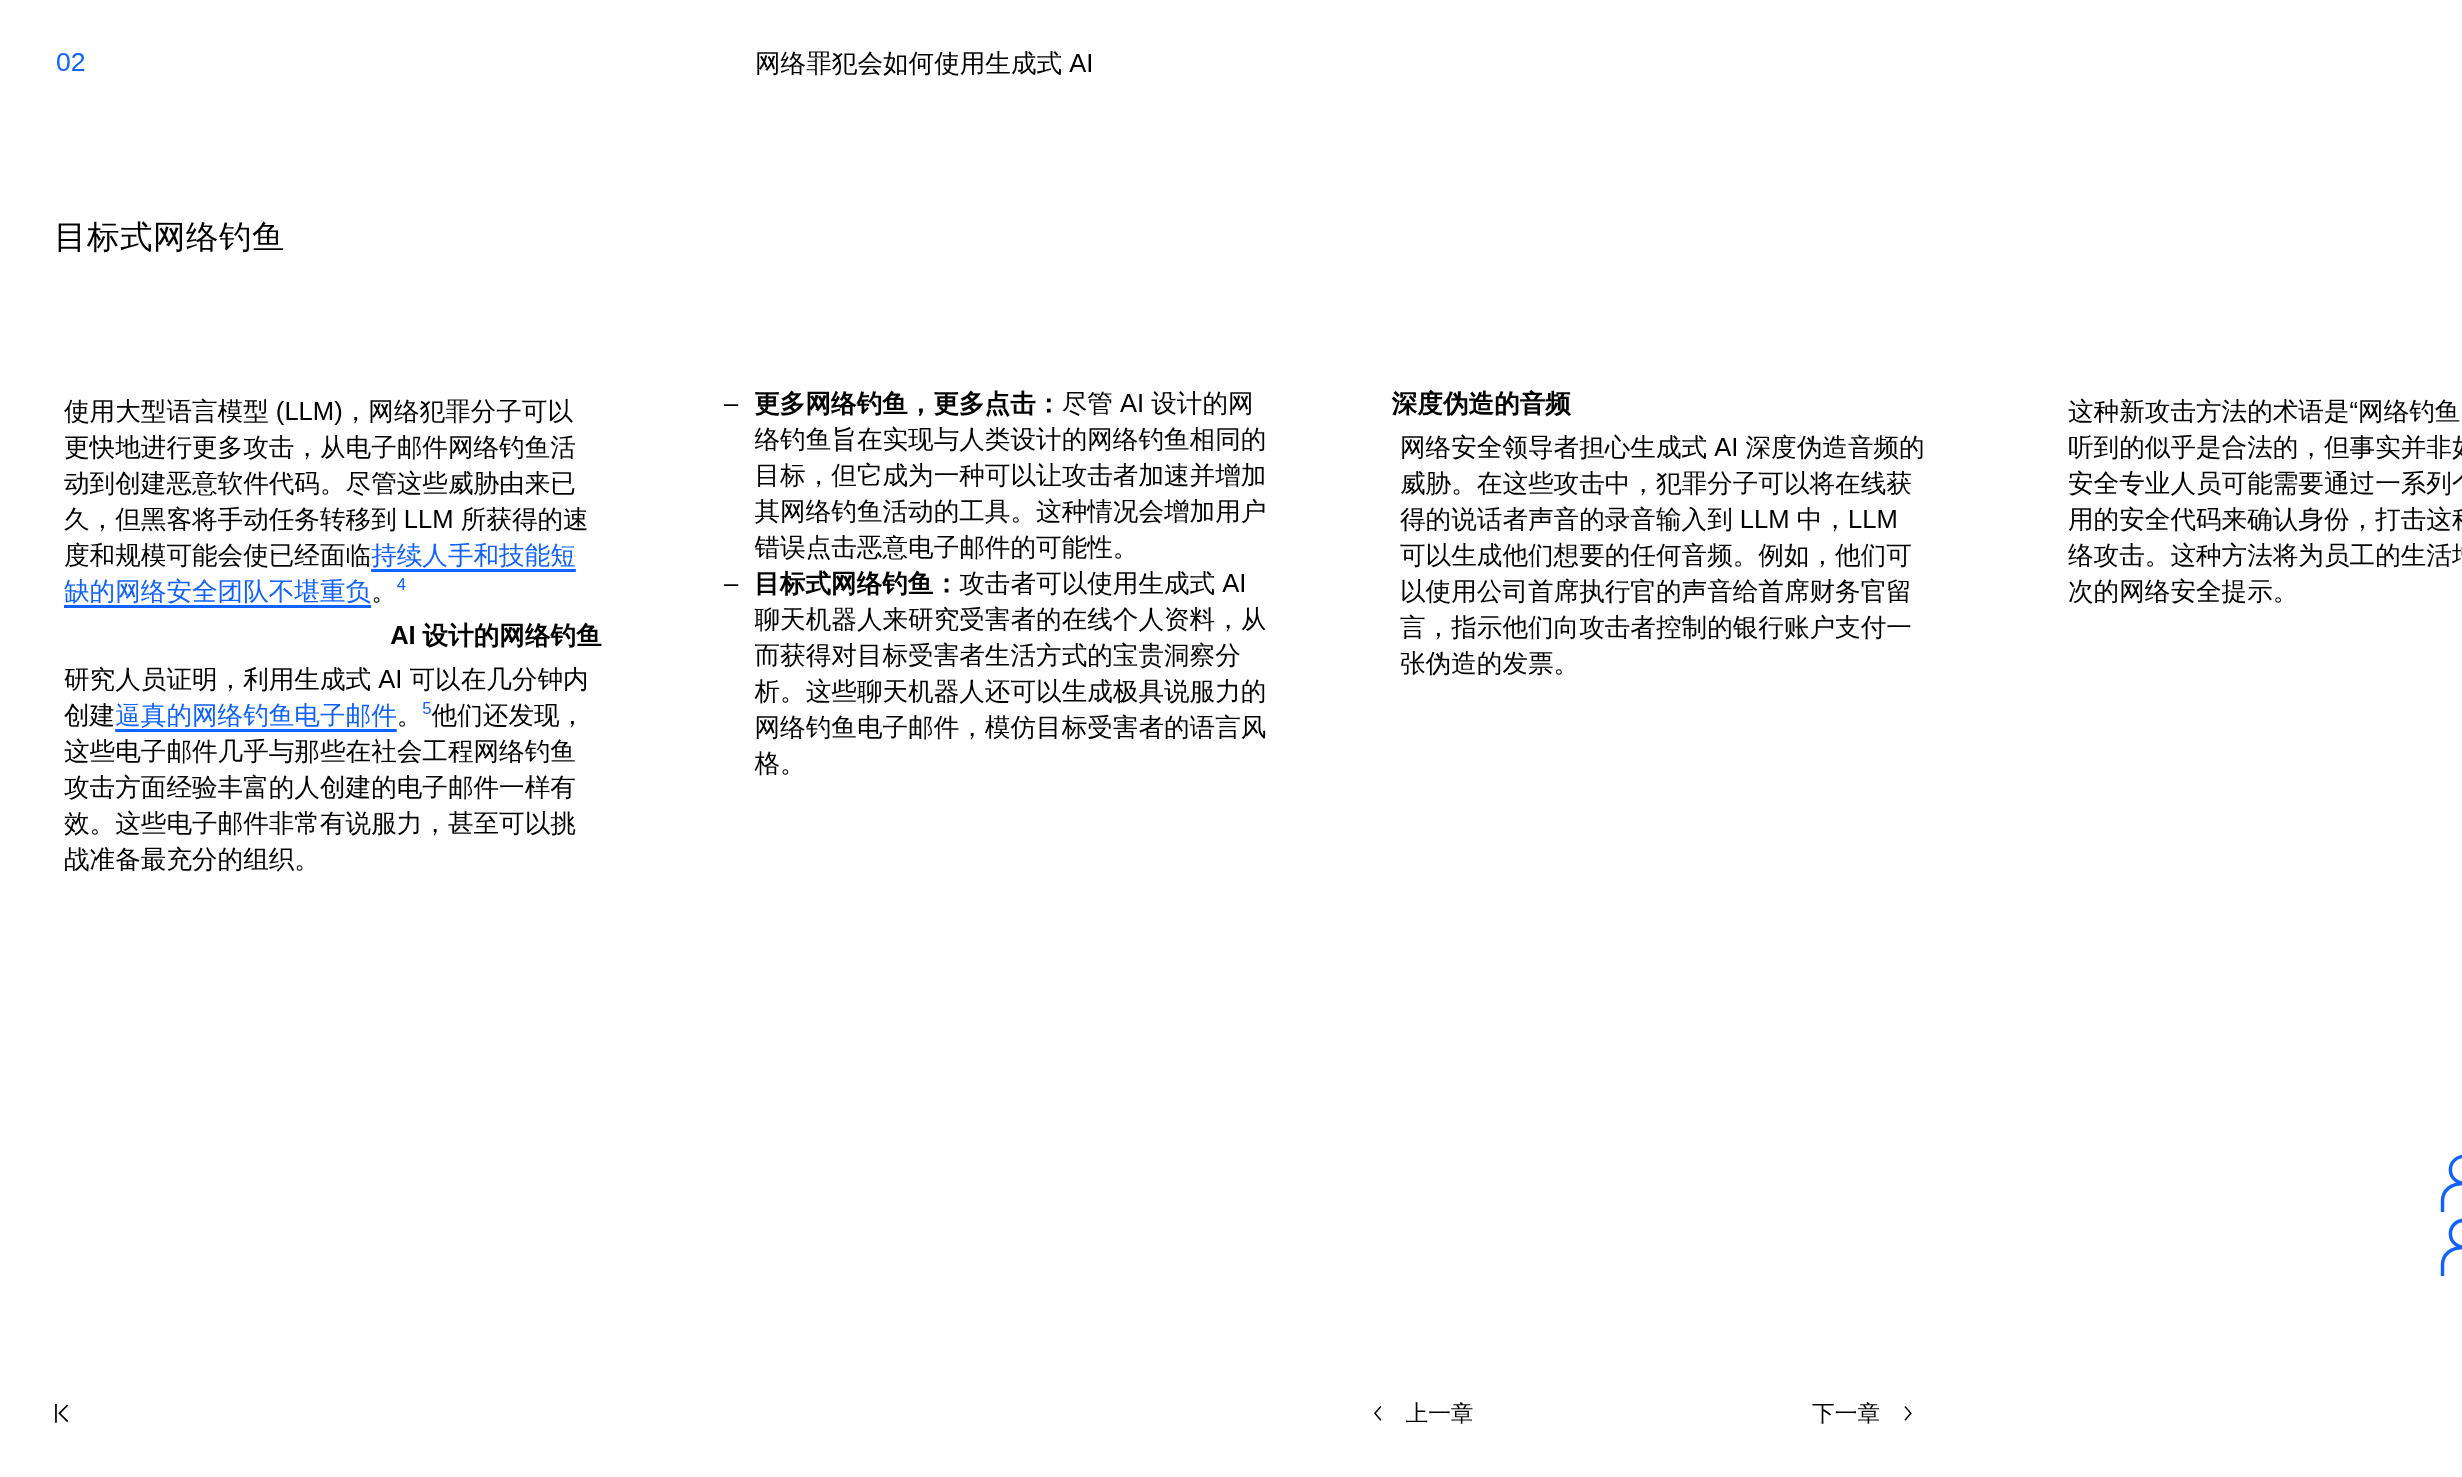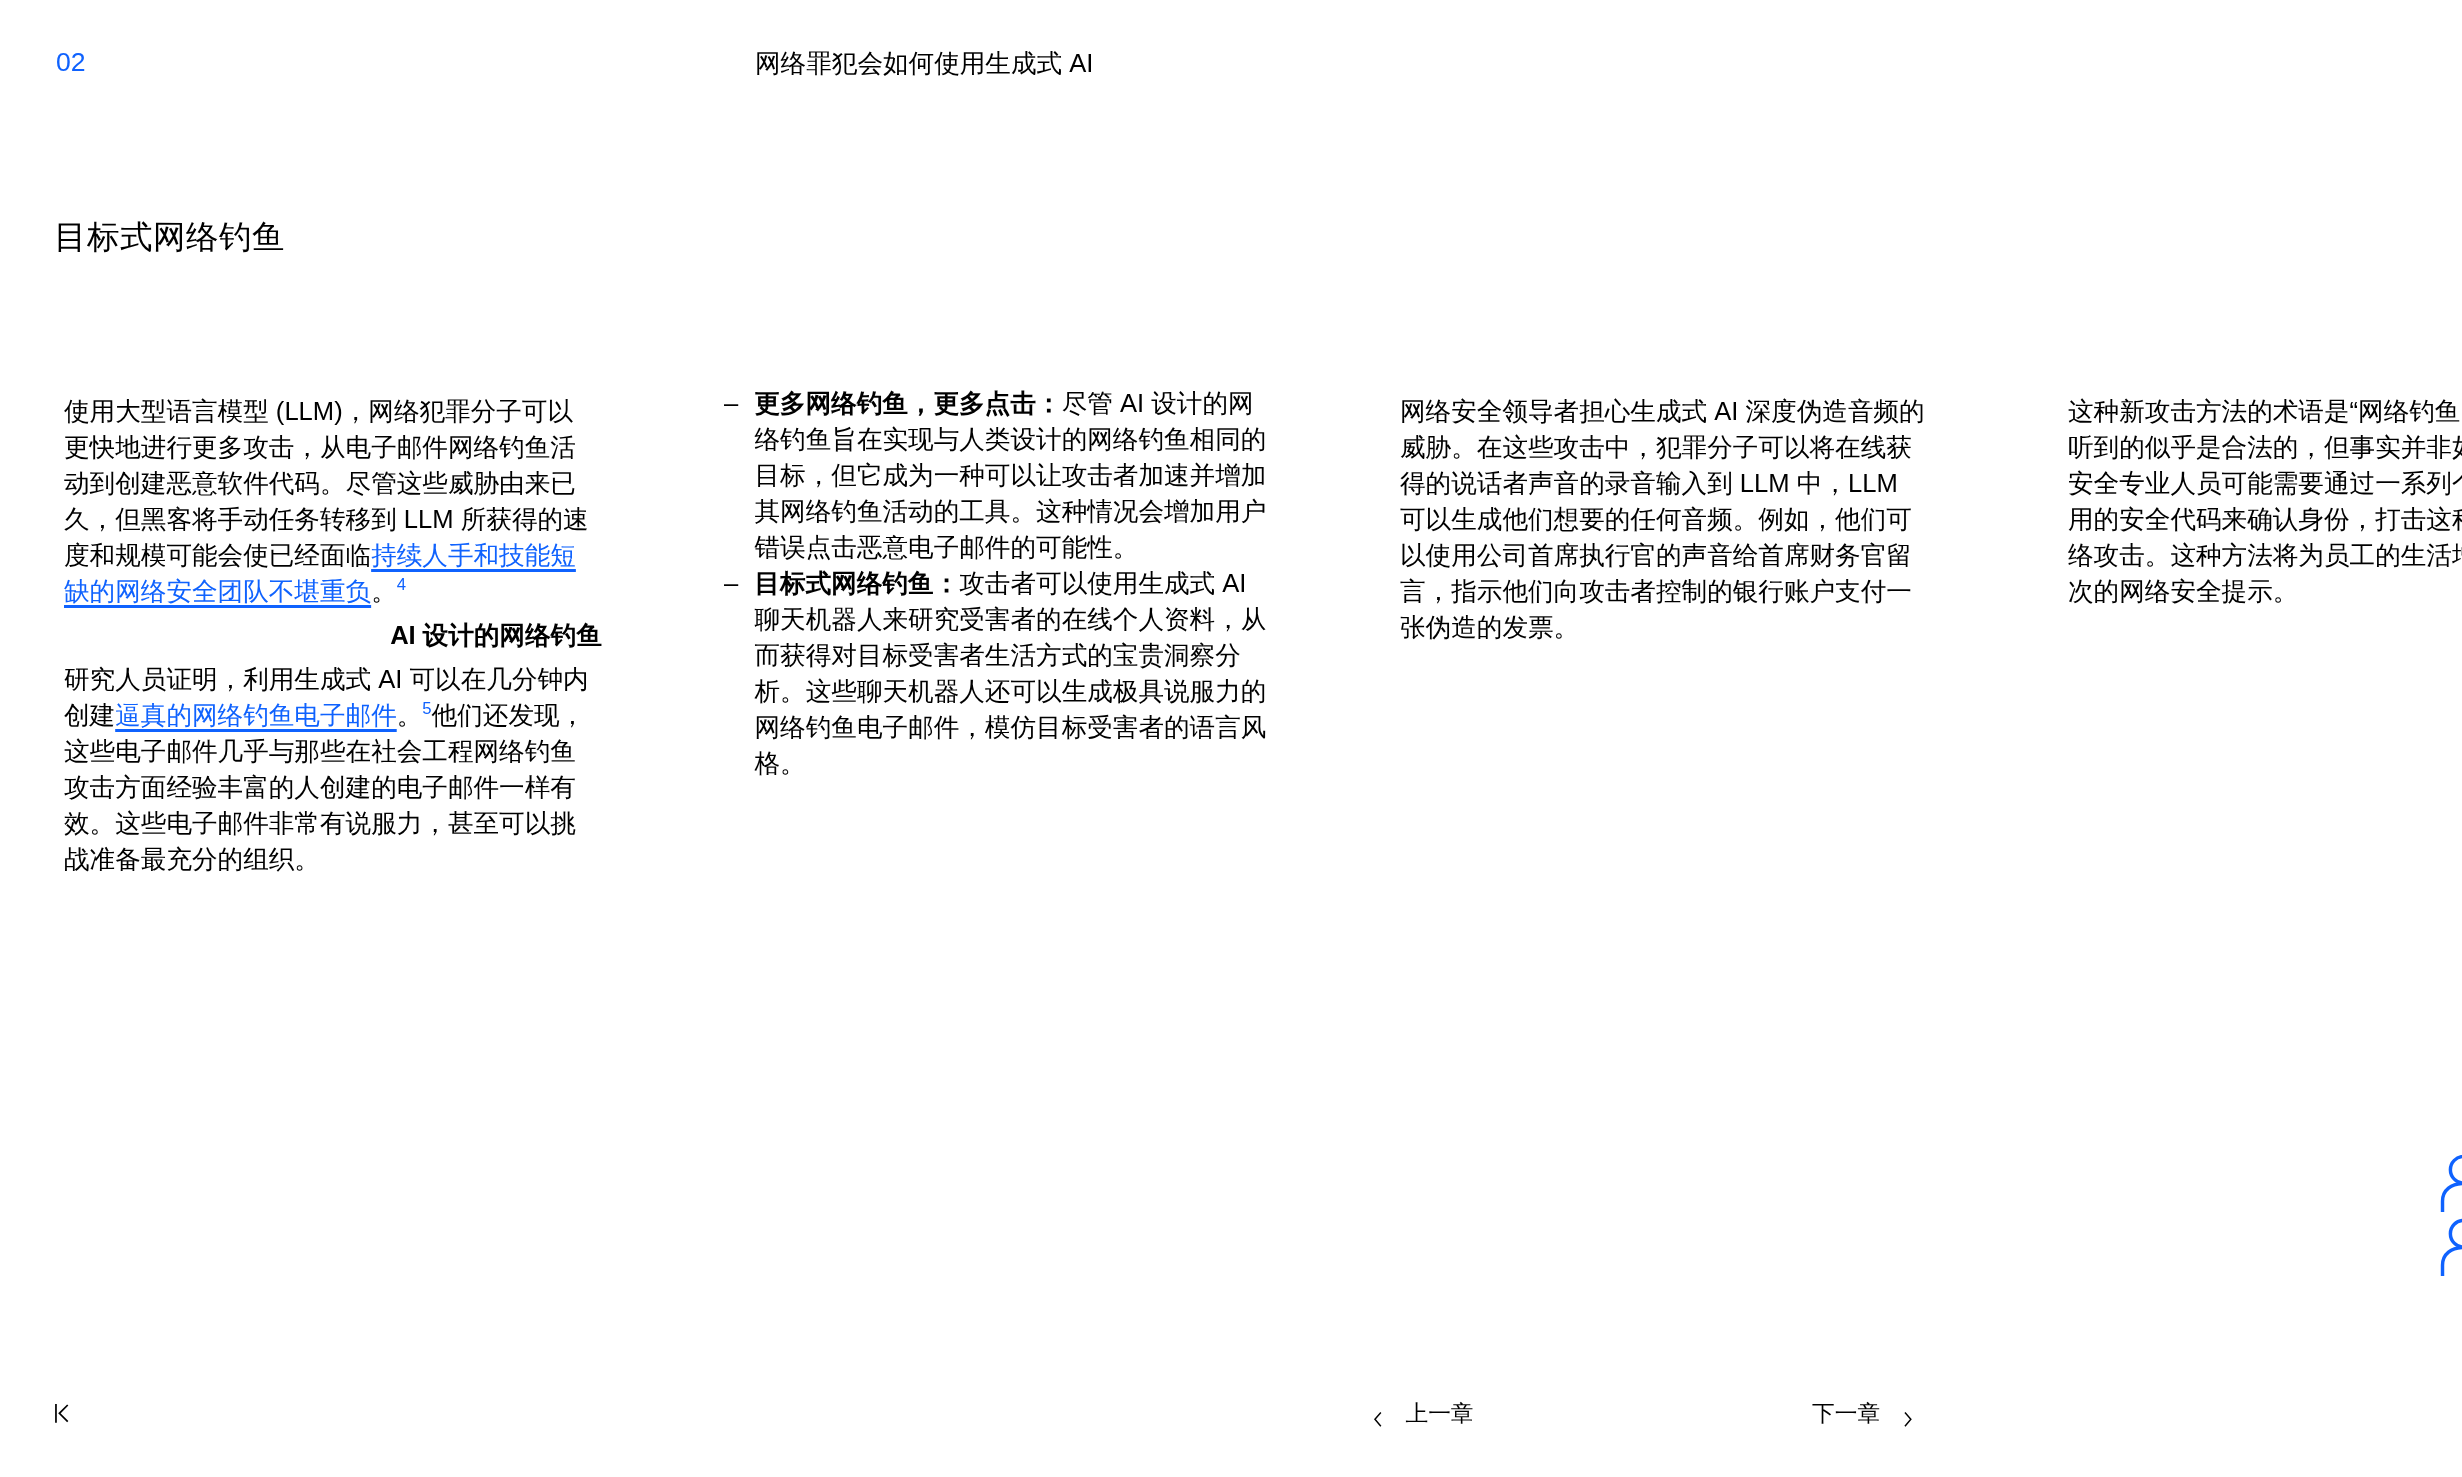--- a/index.html
+++ b/index.html
@@ -30,21 +30,21 @@
   .bullet .btext{ flex:1 1 auto; }
   .lead{ font-weight:700; }
 
   
   .figure{ position:absolute; left:2439px; top:1155px; }
   .people .pp{ fill:#ffffff; stroke:var(--accent); stroke-width:7px; }
 
   
   .footer-start{ position:absolute; left:54px; top:1403px; width:16.7px; height:20.7px; cursor:pointer; }
   .footer-start svg{ display:block; }
-  .nav{ position:absolute; top:1400px; display:flex; align-items:flex-end; gap:22.7px; font-size:22.7px; line-height:27.6px; cursor:pointer; }
+  .nav{ position:absolute; top:1400px; display:flex; align-items:center; gap:22.7px; font-size:22.7px; line-height:27.6px; cursor:pointer; }
   .nav-prev{ left:1373px; }
   .nav-next{ left:1812px; }
   .chev{ display:block; }
 </style>
 </head>
 <body>
 
 <div class="page">
 
   <div class="sec-num">02</div>
@@ -65,20 +65,21 @@
         <span class="dash">–</span>
         <span class="btext"><span class="lead">更多网络钓鱼，更多点击：</span><span>尽管 AI 设计的网络钓鱼旨在实现与人类设计的网络钓鱼相同的目标，但它成为一种可以让攻击者加速并增加其网络钓鱼活动的工具。这种情况会增加用户错误点击恶意电子邮件的可能性。</span></span>
       </div>
       <div class="bullet">
         <span class="dash">–</span>
         <span class="btext"><span class="lead">目标式网络钓鱼：</span><span>攻击者可以使用生成式 AI 聊天机器人来研究受害者的在线个人资料，从而获得对目标受害者生活方式的宝贵洞察分析。这些聊天机器人还可以生成极具说服力的网络钓鱼电子邮件，模仿目标受害者的语言风格。</span></span>
       </div>
     </div>
 
     <div class="col">
+      <h3>深度伪造的音频</h3>
       <p>网络安全领导者担心生成式 AI 深度伪造音频的威胁。在这些攻击中，犯罪分子可以将在线获得的说话者声音的录音输入到 LLM 中，LLM 可以生成他们想要的任何音频。例如，他们可以使用公司首席执行官的声音给首席财务官留言，指示他们向攻击者控制的银行账户支付一张伪造的发票。</p>
     </div>
 
     <div class="col">
       <p>这种新攻击方法的术语是“网络钓鱼 3.0”，您所听到的似乎是合法的，但事实并非如此。网络安全专业人员可能需要通过一系列个人之间使用的安全代码来确认身份，打击这种形式的网络攻击。这种方法将为员工的生活增加更多层次的网络安全提示。</p>
     </div>
 
   </div>
 
   <div class="figure">

